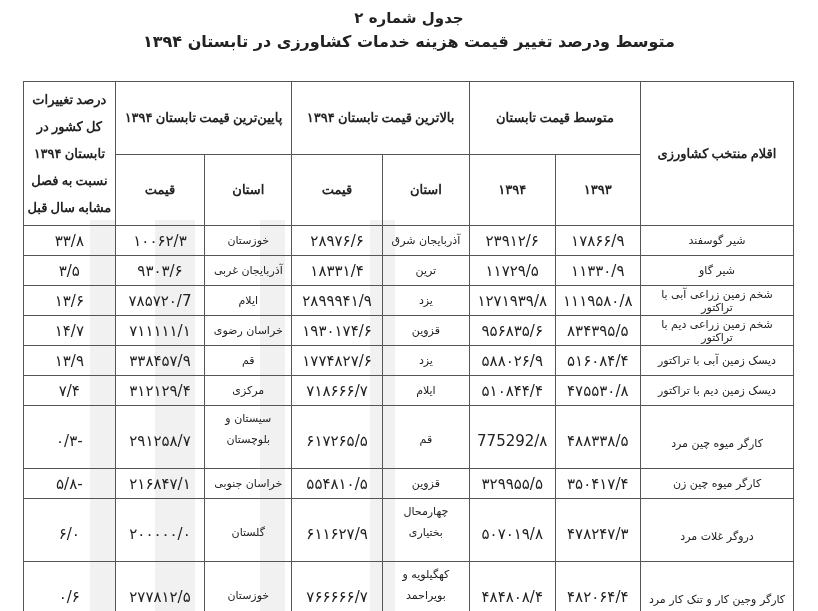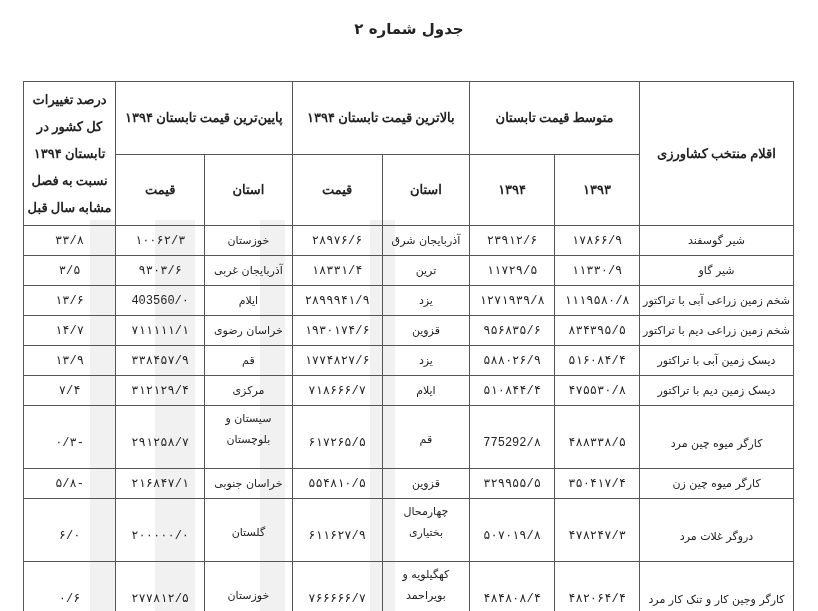--- a/index.html
+++ b/index.html
@@ -8,21 +8,21 @@
       background: #ffffff;
       font-family: "DejaVu Sans", sans-serif;
       color: #222;
       position: relative;
     }
     .watermark {
       position: absolute; left: 0; top: 0; width: 818px; height: 611px;
       pointer-events: none; z-index: 0;
     }
     .wm-bar { position: absolute; background: #e6e6e6; opacity: 0.55; }
-    .titles { position: absolute; top: 12px; left: 0; width: 818px; text-align: center; z-index: 2; direction: rtl; }
+    .titles { position: absolute; top: 1px; left: 0; width: 818px; text-align: center; z-index: 2; direction: rtl; }
     .title1 { font-weight: bold; font-size: 15px; margin-top: 6px; height: 22px; line-height: 22px; }
     .title2 { font-weight: bold; font-size: 16px; height: 26px; line-height: 26px; }
     table {
       position: absolute; left: 23px; top: 81px;
       width: 771px;
       border-collapse: collapse;
       direction: rtl;
       z-index: 2;
       font-size: 11px;
       background: transparent;
@@ -38,35 +38,36 @@
     .h-item { width: 162px; }
     .h-year { width: 80px; }
     .h-prov { width: 86px; }
     .h-price { width: 86px; }
     .h-pct { width: 92px; line-height: 27px; font-size: 13px; }
     tr.hdr1 th { height: 72px; }
     tr.hdr2 th { height: 70px; }
     tbody tr.r1 td { height: 29px; }
     tbody tr.r2 td { height: 44px; vertical-align: bottom; padding-bottom: 18px; }
     td.item { font-size: 11px; }
-    td.num { font-size: 12px; letter-spacing: 0.5px; font-family: Liberation Mono, monospace; }
+    td.num { font-size: 15px; letter-spacing: 0.5px; }
     td.prov2 { line-height: 21px; }
   </style>
 </head>
 <body>
 
 <div class="watermark">
   <div class="wm-bar" style="left:90px; top:220px; width:25px; height:391px;"></div>
   <div class="wm-bar" style="left:155px; top:220px; width:40px; height:391px;"></div>
   <div class="wm-bar" style="left:260px; top:220px; width:25px; height:391px;"></div>
   <div class="wm-bar" style="left:370px; top:220px; width:25px; height:391px;"></div>
 </div>
 
 <div class="titles">
   <div class="title1">جدول شماره ۲</div>
+  <div class="title2">متوسط ودرصد تغییر قیمت هزینه خدمات کشاورزی در تابستان ۱۳۹۴</div>
 </div>
 
 <table>
   <thead>
     <tr class="hdr1">
       <th rowspan="2" class="h-item">اقلام منتخب کشاورزی</th>
       <th colspan="2">متوسط قیمت تابستان</th>
       <th colspan="2">بالاترین قیمت تابستان ۱۳۹۴</th>
       <th colspan="2">پایین‌ترین قیمت تابستان ۱۳۹۴</th>
       <th rowspan="2" class="h-pct">درصد تغییرات کل کشور در تابستان ۱۳۹۴ نسبت به فصل مشابه سال قبل</th>
@@ -101,21 +102,21 @@
         <td class="num">۹۳۰۳/۶</td>
         <td class="num">۳/۵</td>
       </tr>
       <tr class="r1">
         <td class="item">شخم زمین زراعی آبی با تراکتور</td>
         <td class="num">۱۱۱۹۵۸۰/۸</td>
         <td class="num">۱۲۷۱۹۳۹/۸</td>
         <td class="item prov2">یزد</td>
         <td class="num">۲۸۹۹۹۴۱/۹</td>
         <td class="item prov2">ایلام</td>
-        <td class="num">403560/۰</td>
+        <td class="num">۷۸۵۷۲۰/7</td>
         <td class="num">۱۳/۶</td>
       </tr>
       <tr class="r1">
         <td class="item">شخم زمین زراعی دیم با تراکتور</td>
         <td class="num">۸۳۴۳۹۵/۵</td>
         <td class="num">۹۵۶۸۳۵/۶</td>
         <td class="item prov2">قزوین</td>
         <td class="num">۱۹۳۰۱۷۴/۶</td>
         <td class="item prov2">خراسان رضوی</td>
         <td class="num">۷۱۱۱۱۱/۱</td>

